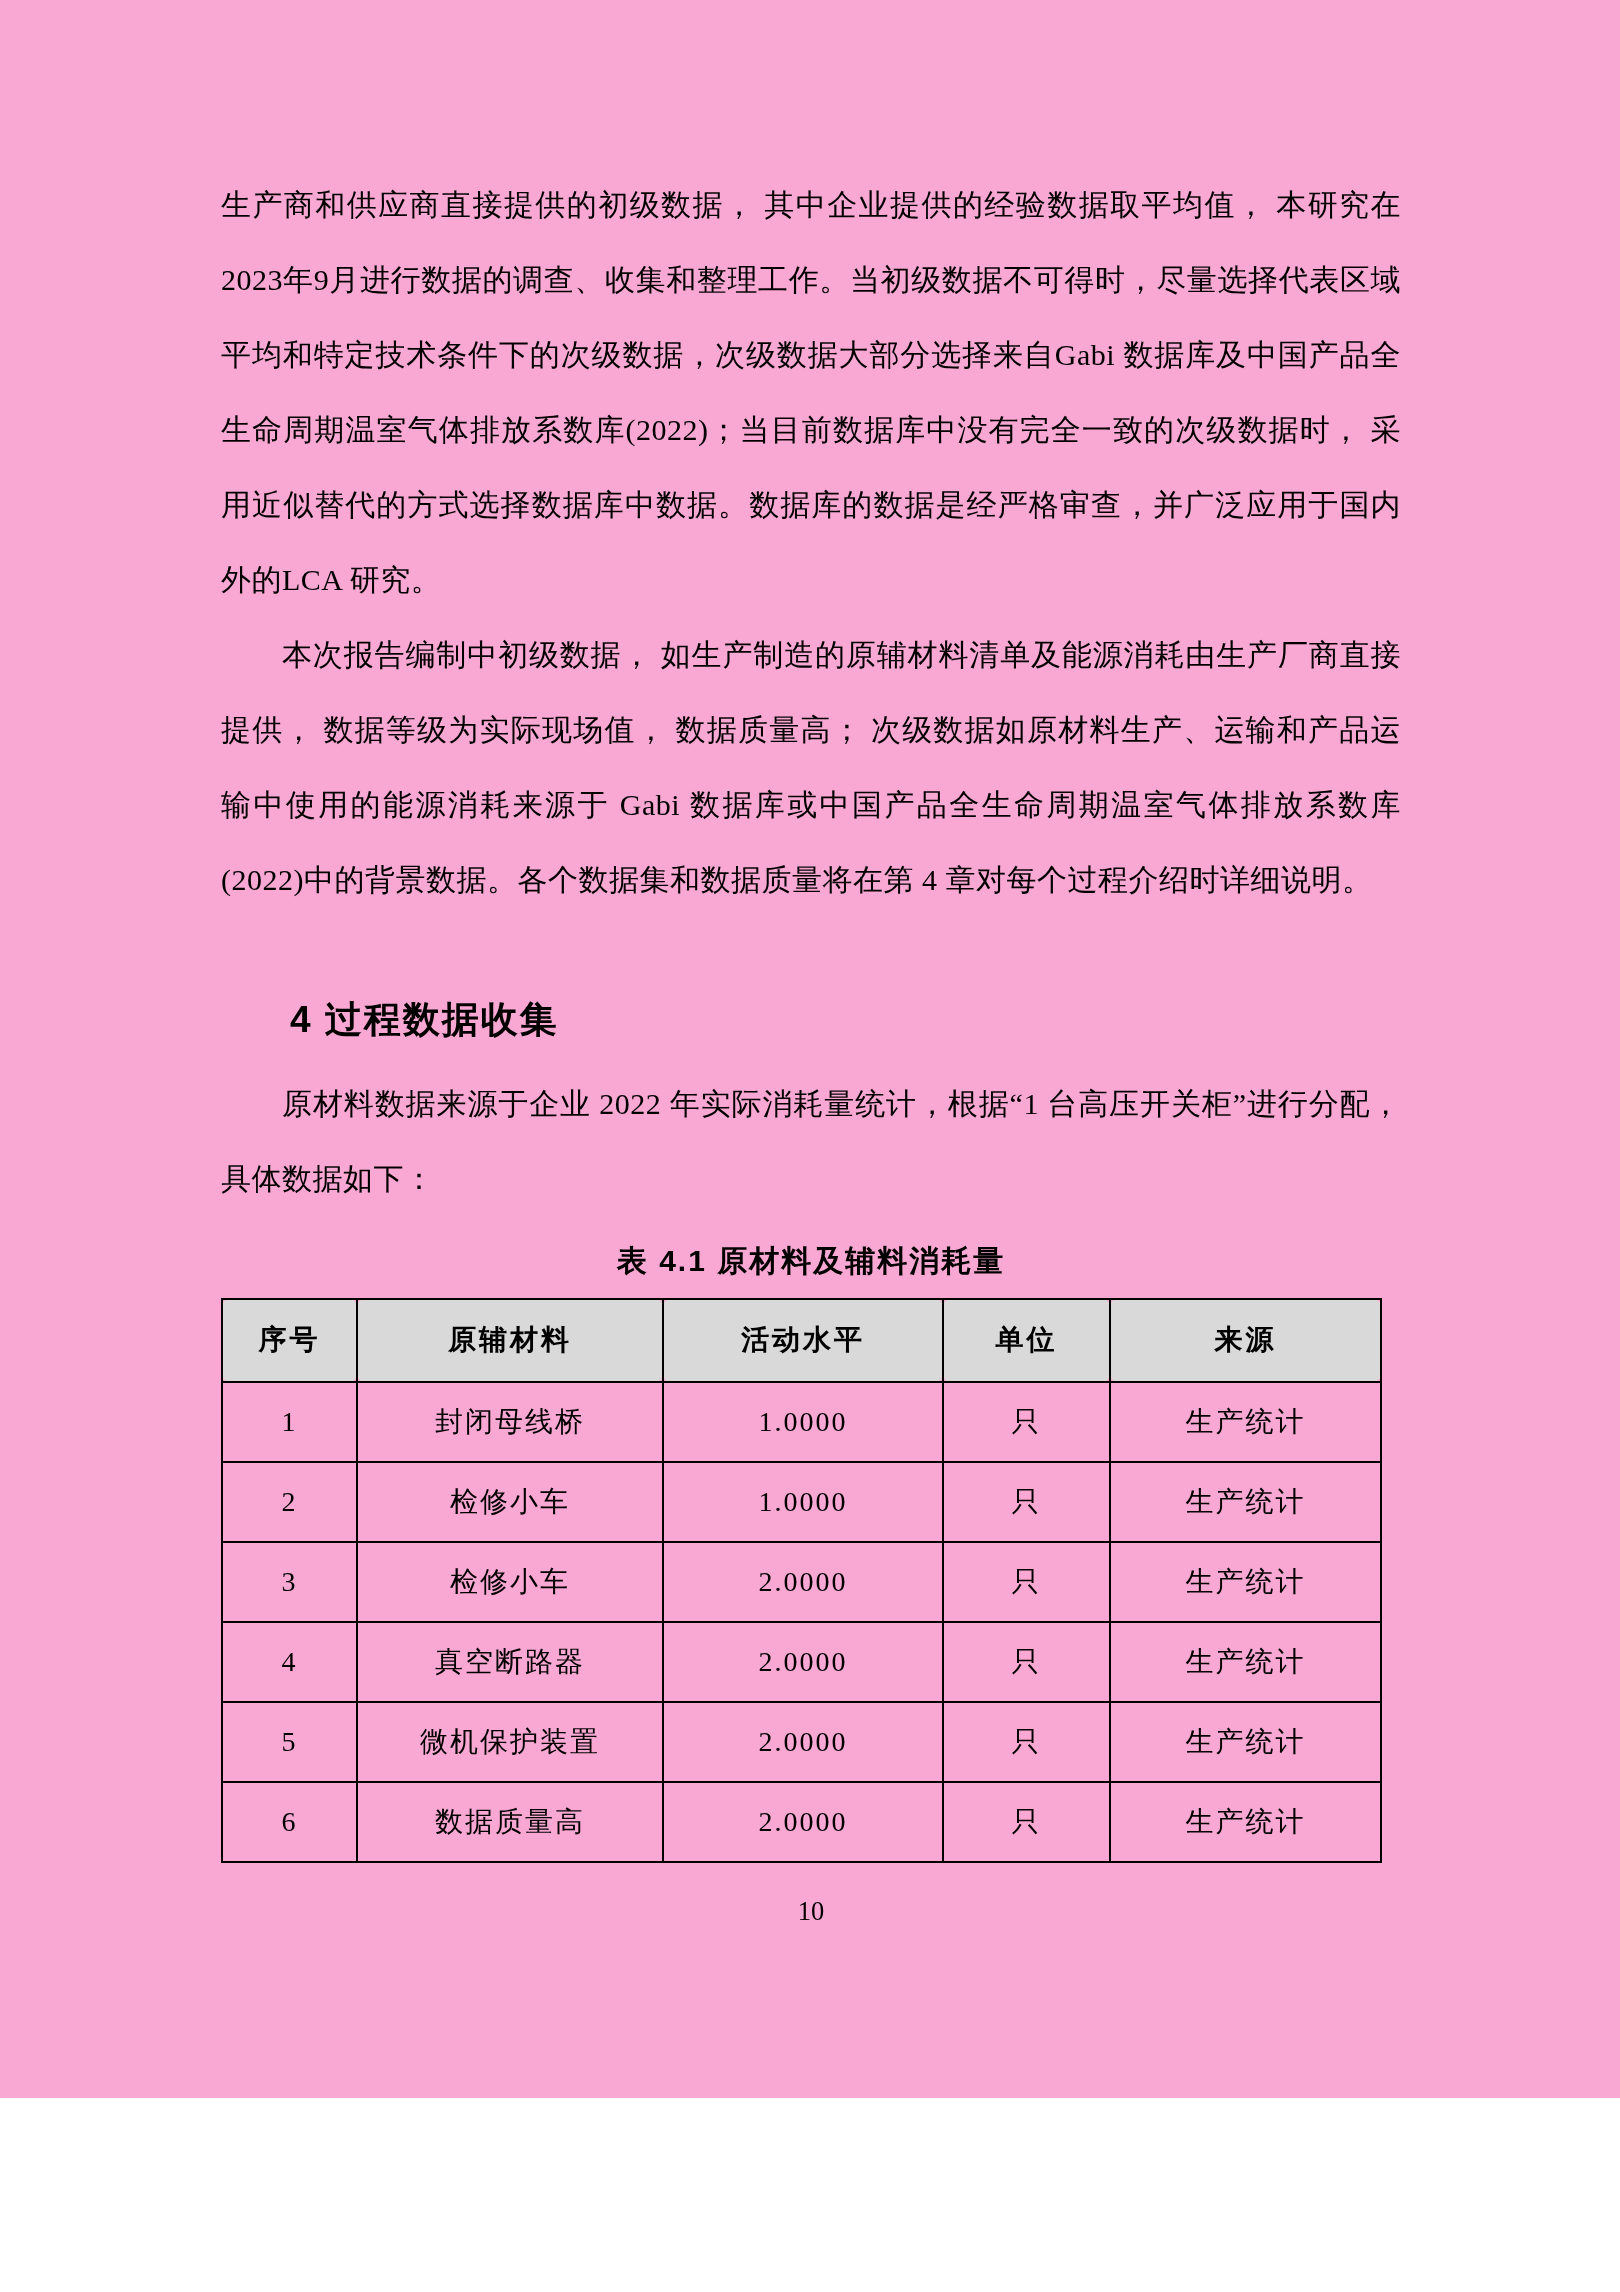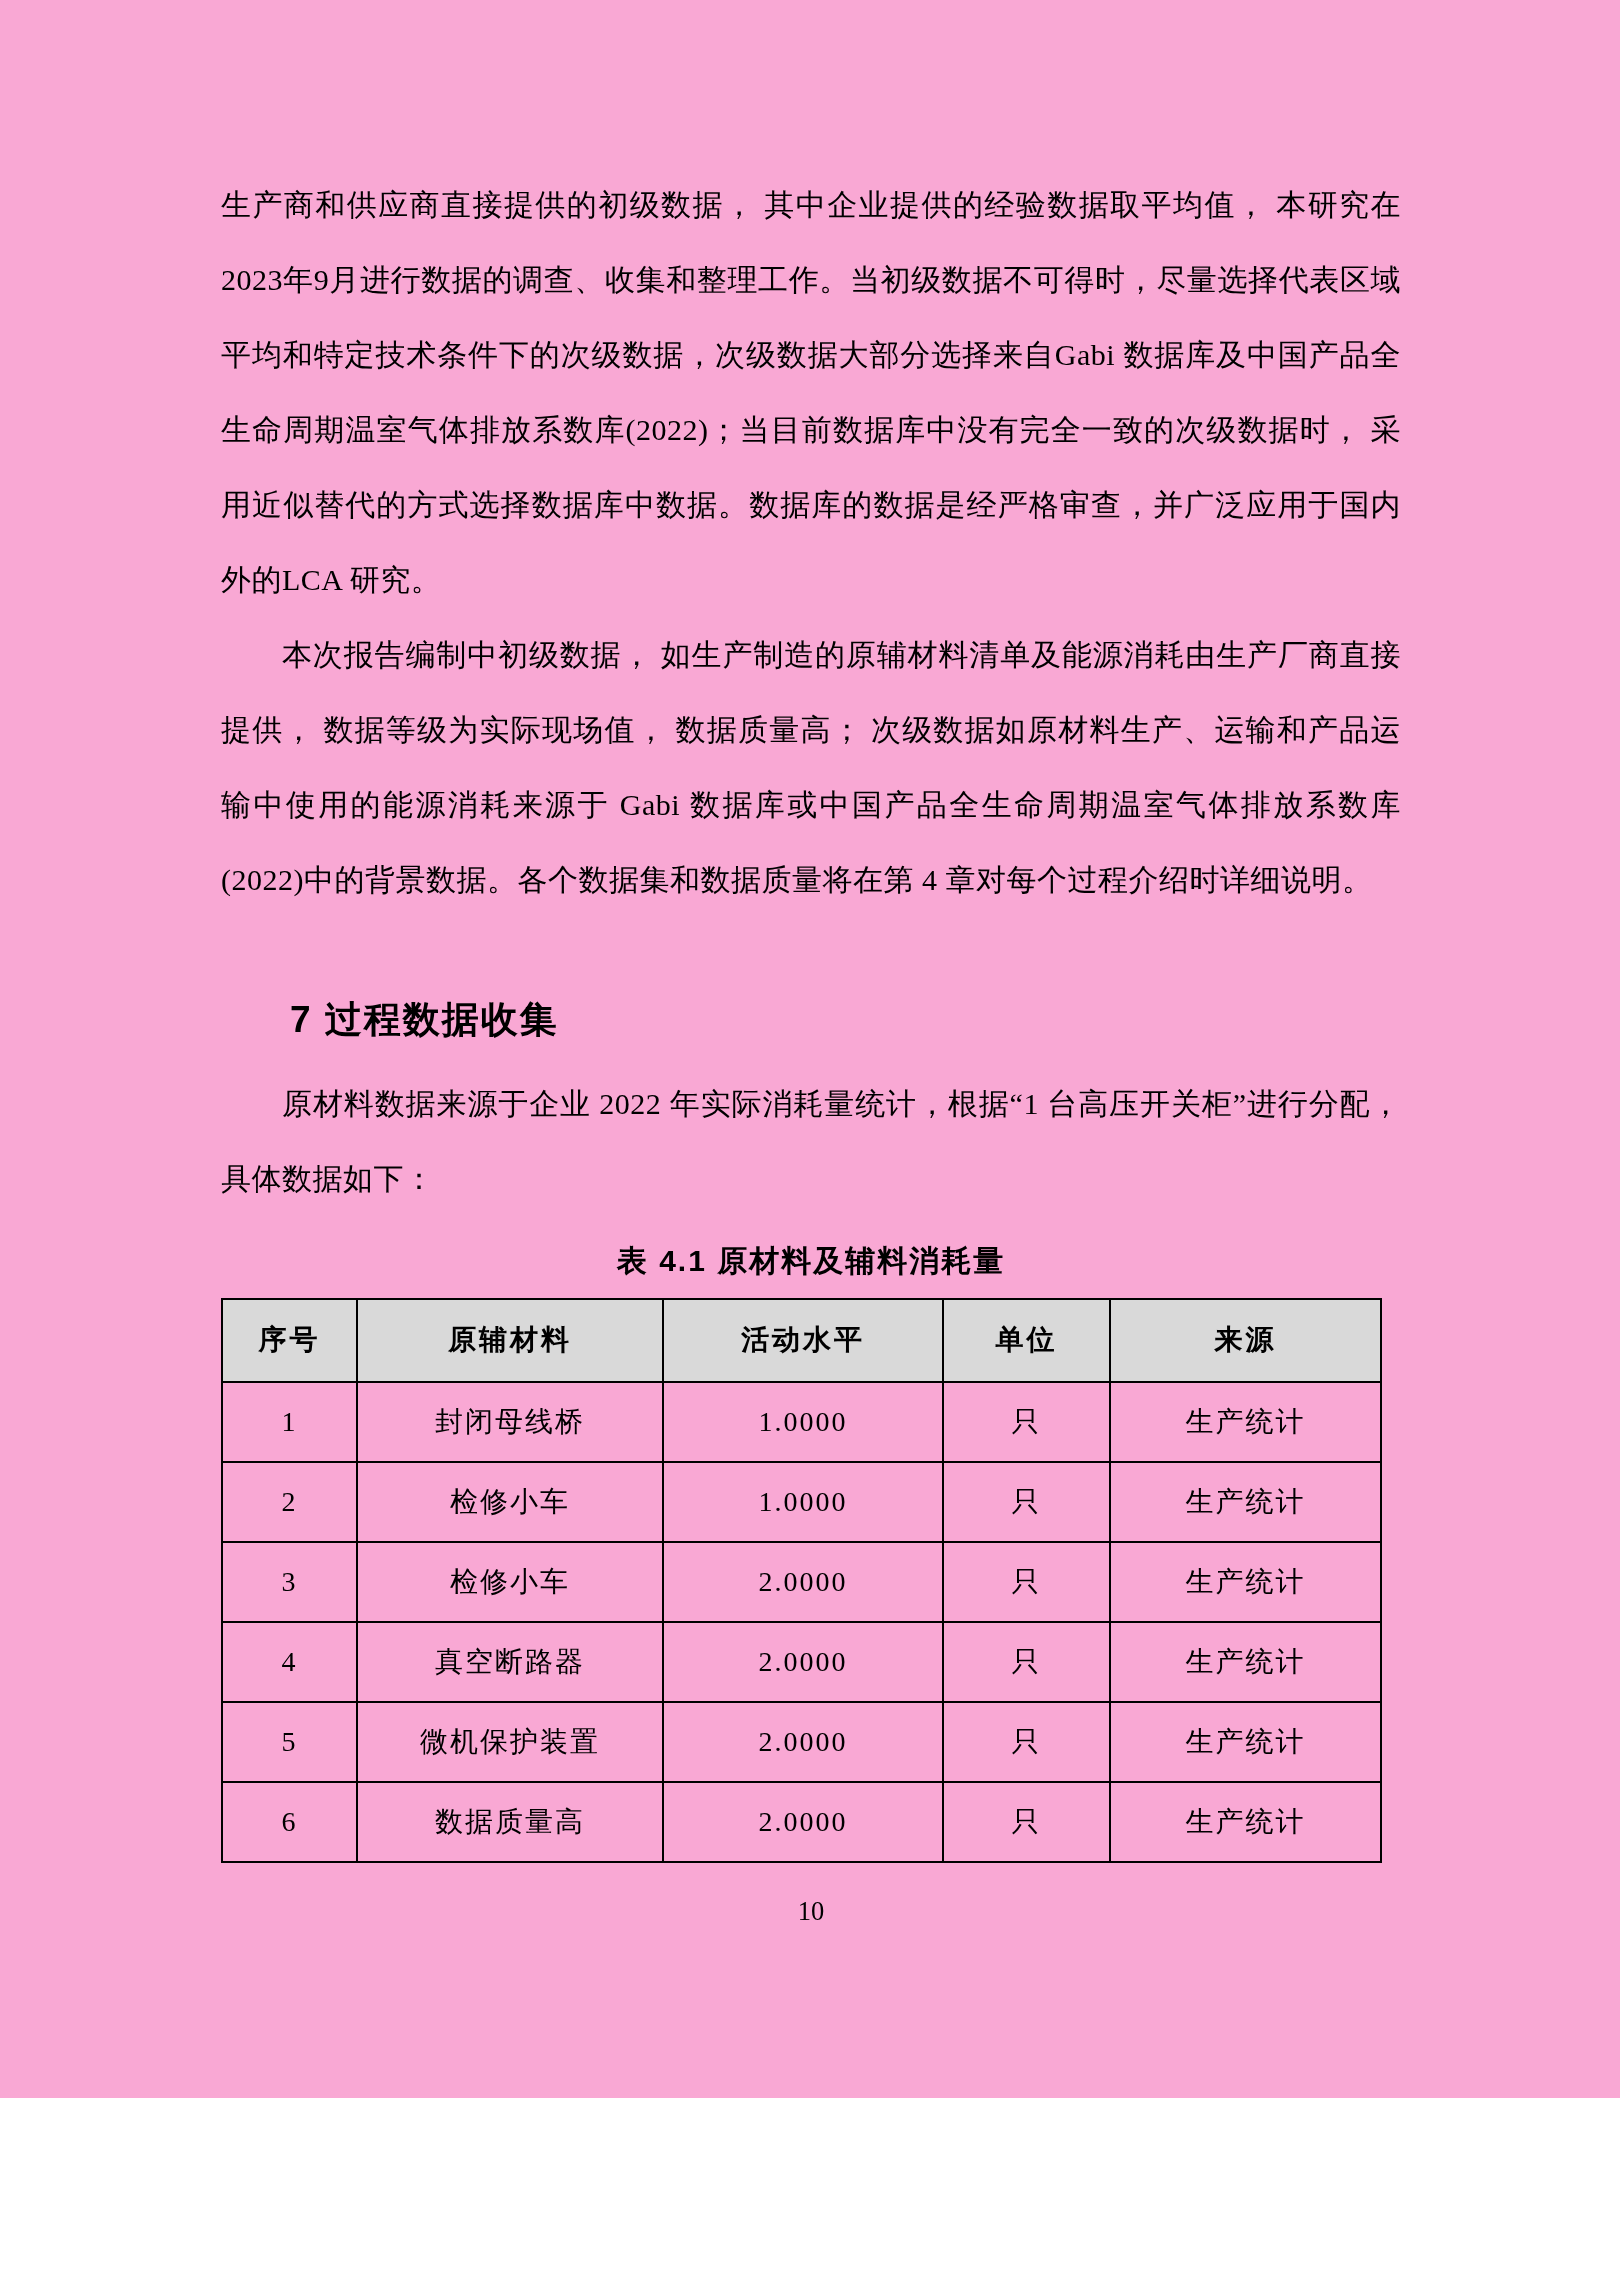--- a/index.html
+++ b/index.html
@@ -61,20 +61,21 @@
     width: 1159px;
     table-layout: fixed;
     border-collapse: collapse;
     border: 2px solid #000000;
   }
   table.materials th {
     background: #d9d9d9;
     font-size: 28px;
     height: 81px;
     letter-spacing: 2.9px;
+    border-radius: 8px;
   }
   table.materials td {
     font-size: 28px;
     height: 78px;
     letter-spacing: 2px;
   }
   table.materials th, table.materials td {
     border-left: 2px solid #000000;
     border-right: 2px solid #000000;
     border-bottom: 2.9px solid #000000;
@@ -91,21 +92,21 @@
 </style>
 </head>
 <body>
 
 <div class="page">
 
   <p class="body-text">生产商和供应商直接提供的初级数据， 其中企业提供的经验数据取平均值， 本研究在2023年9月进行数据的调查、收集和整理工作。当初级数据不可得时，尽量选择代表区域平均和特定技术条件下的次级数据，次级数据大部分选择来自Gabi 数据库及中国产品全生命周期温室气体排放系数库(2022)；当目前数据库中没有完全一致的次级数据时， 采用近似替代的方式选择数据库中数据。数据库的数据是经严格审查，并广泛应用于国内外的LCA 研究。</p>
 
   <p class="body-text indent">本次报告编制中初级数据， 如生产制造的原辅材料清单及能源消耗由生产厂商直接提供， 数据等级为实际现场值， 数据质量高； 次级数据如原材料生产、运输和产品运输中使用的能源消耗来源于 Gabi 数据库或中国产品全生命周期温室气体排放系数库(2022)中的背景数据。各个数据集和数据质量将在第 4 章对每个过程介绍时详细说明。</p>
 
-  <div class="h1">7 过程数据收集</div>
+  <div class="h1">4 过程数据收集</div>
 
 
 
   <p class="body-text indent after-heading">原材料数据来源于企业 2022 年实际消耗量统计，根据“1 台高压开关柜”进行分配，具体数据如下：</p>
 
   <div class="caption">表 4.1 原材料及辅料消耗量</div>
 
   <table class="materials">
     <colgroup>
       <col style="width:135px">

